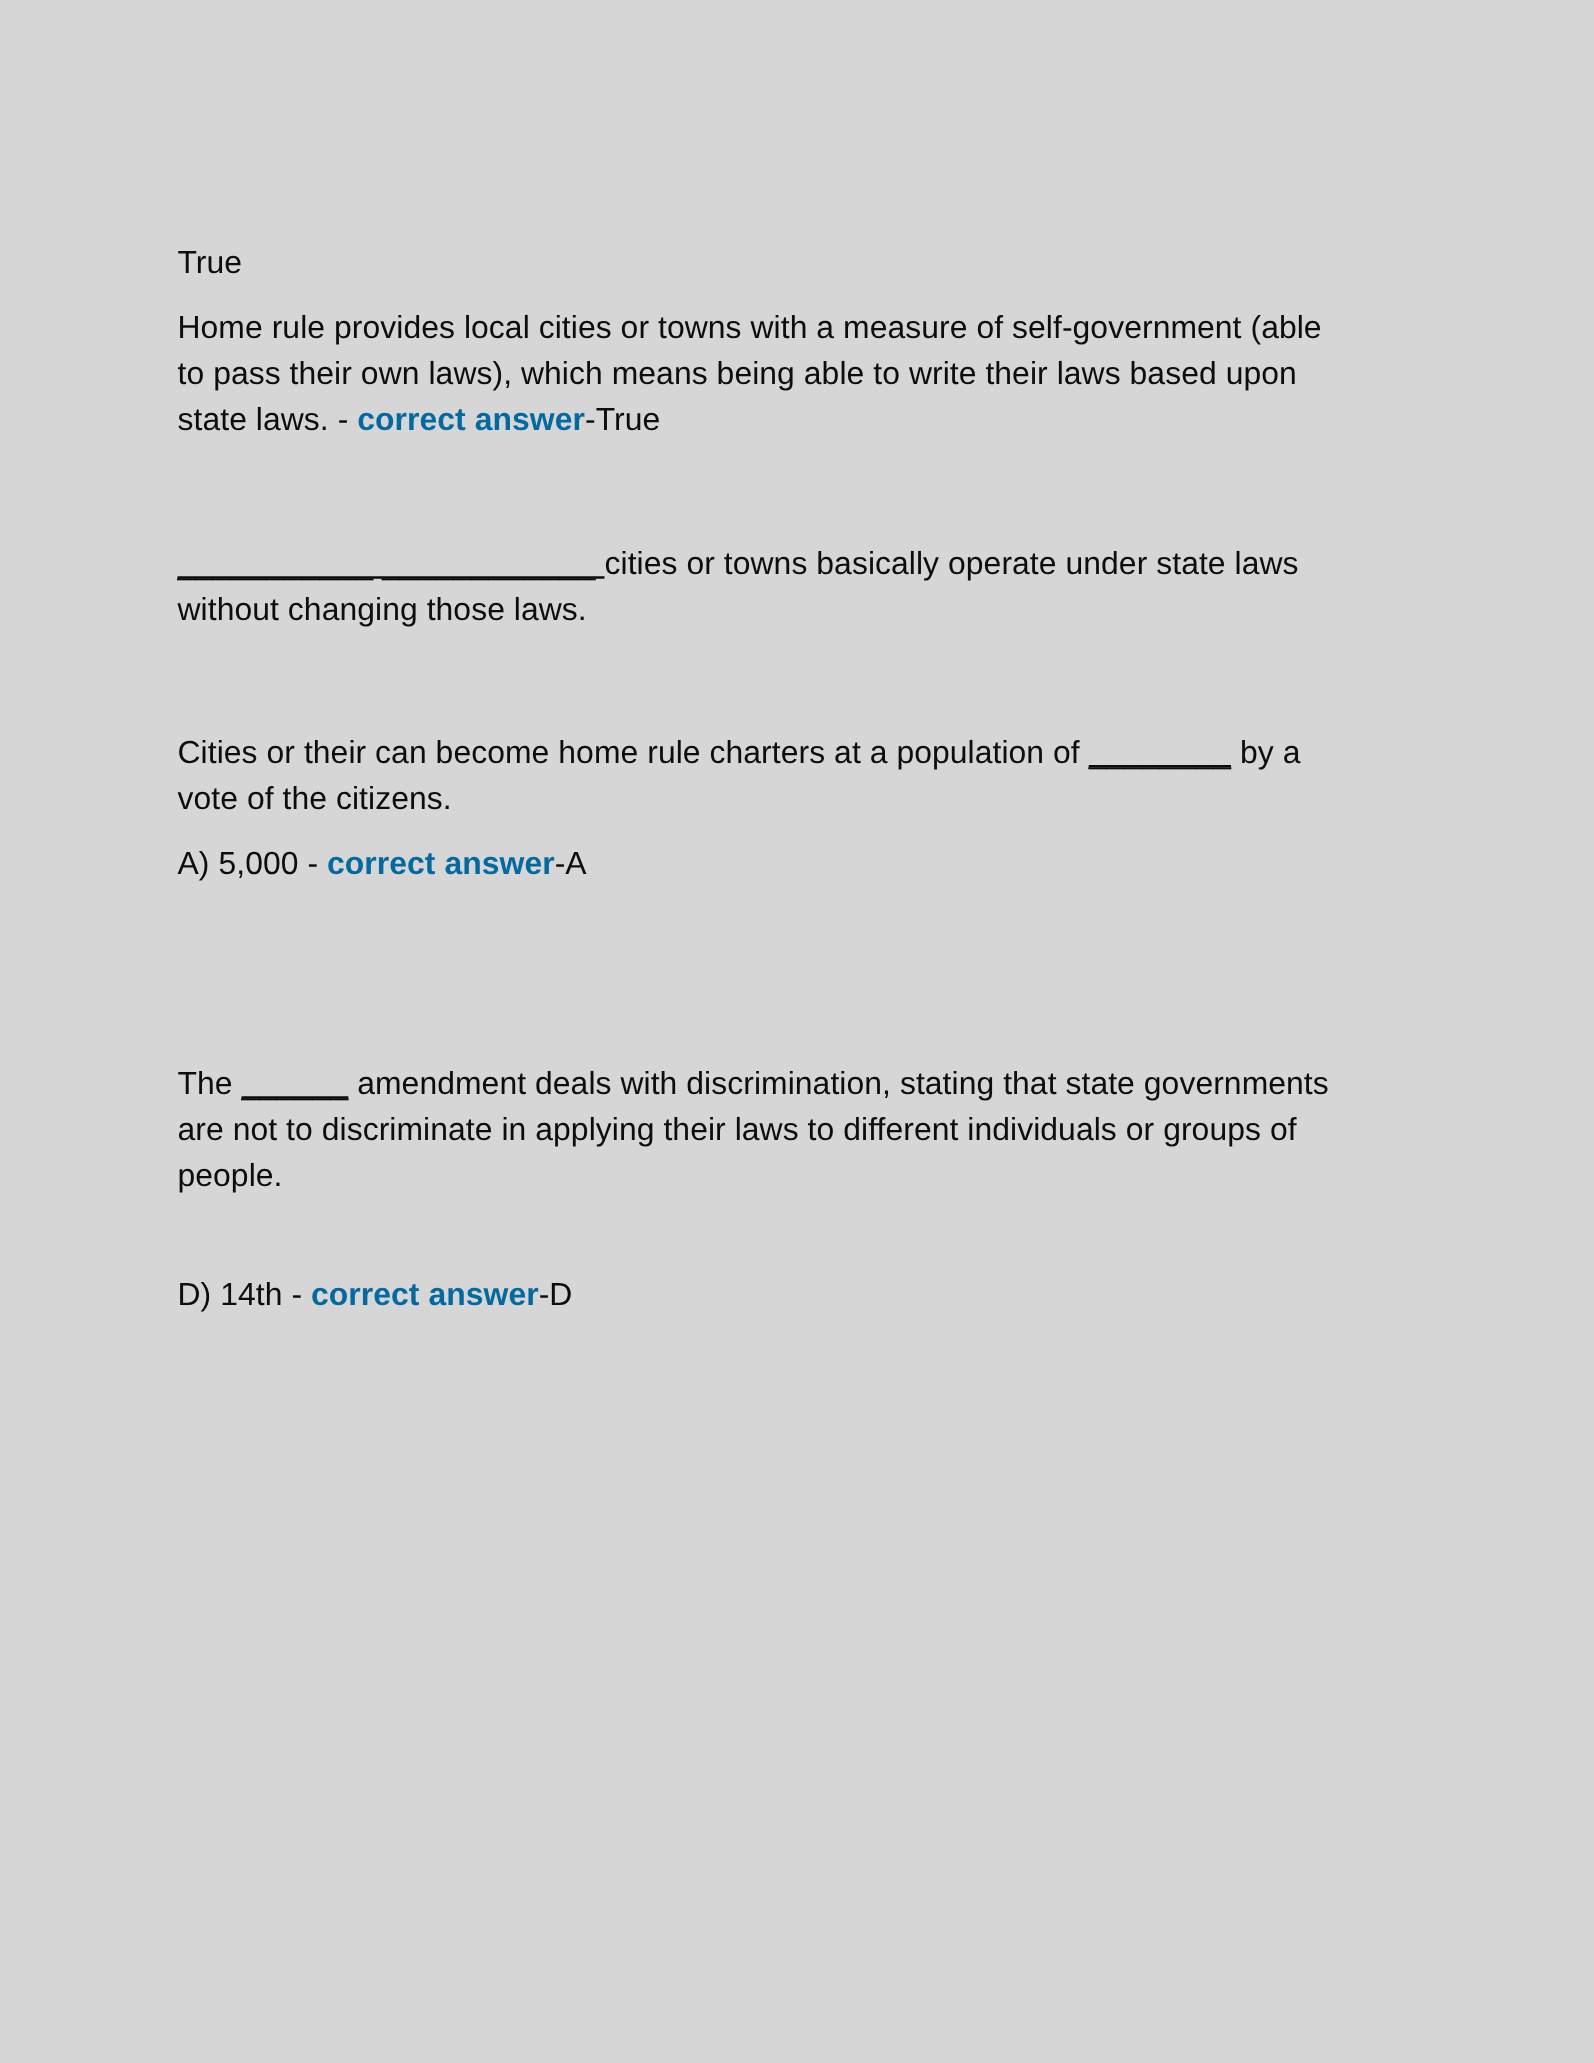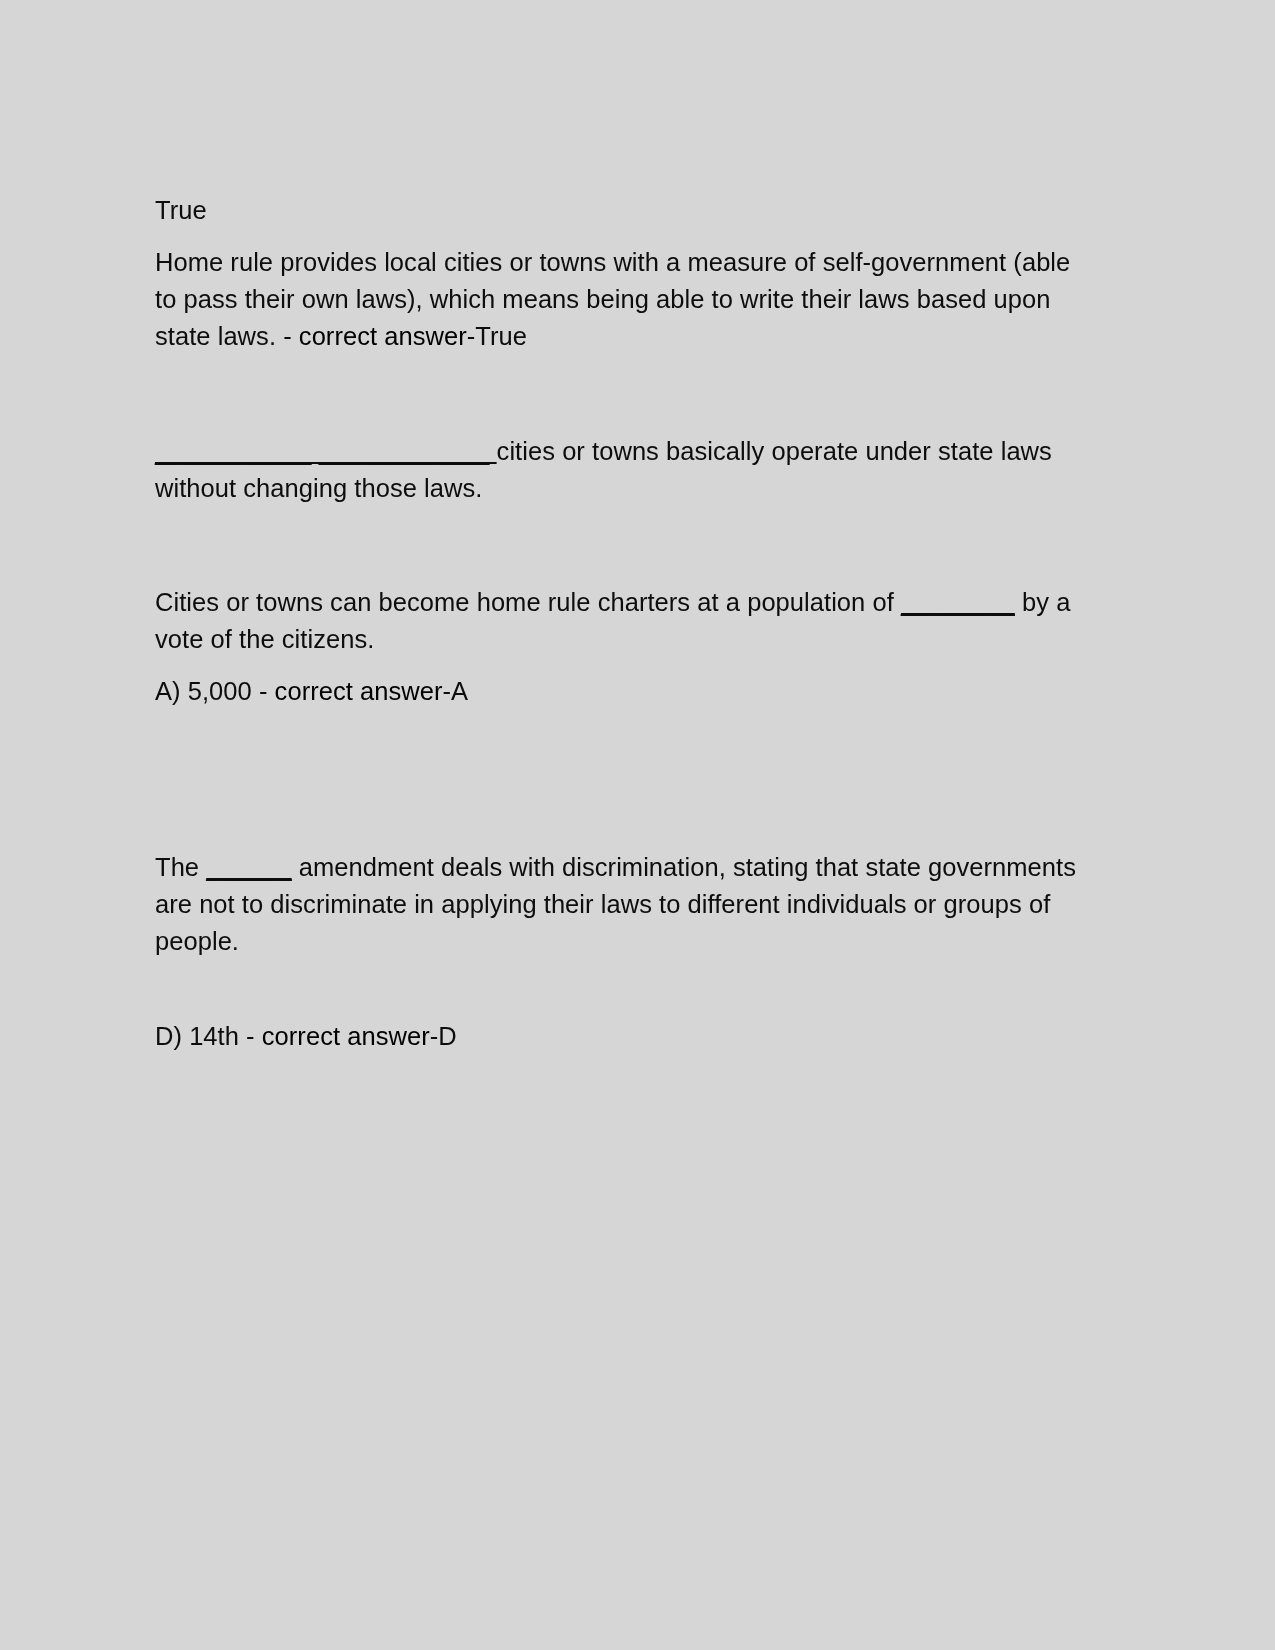--- a/index.html
+++ b/index.html
@@ -24,33 +24,33 @@
   }
   .content {
     position: absolute;
     left: 142px;
     top: 192px;
     width: 935px;
   }
   .para {
     font-size: 25.5px;
     line-height: 37px;
-    margin: 0 0 0 13px;
+    margin: 0 0 0 0;
     color: #0d0d0d;
     font-weight: 400;
     letter-spacing: 0.05px;
   }
   
   .gap-sm { height: 15px; }
   .gap-md { height: 58px; }
   .gap-lg { height: 62px; }
   .gap-xl { height: 78px; }
   .answer-tag {
-    color: #000000;
-    font-weight: normal;
+    color: #0369a1;
+    font-weight: bold;
   }
   .blank {
     white-space: pre;
     text-decoration: underline;
   }
 </style>
 </head>
 <body>
 
 <div class="page">
@@ -64,21 +64,21 @@
 
     <div class="gap-xl"></div>
 
     <p class="para"><span class="blank">___________ ____________ </span><span>cities or towns basically operate under state laws without changing those laws.</span></p>
 
     <div class="gap-sm"></div>
 
 
     <div class="gap-lg"></div>
 
-    <p class="para"><span>Cities or towns can become home rule charters at a population of </span><span class="blank">________</span><span> by a vote of the citizens.</span></p>
+    <p class="para"><span>Cities or their can become home rule charters at a population of </span><span class="blank">________</span><span> by a vote of the citizens.</span></p>
 
     <div class="gap-sm"></div>
 
     <p class="para"><span>A) 5,000 - </span><span class="answer-tag">correct answer</span><span>-A</span></p>
 
     <div class="gap-lg"></div>
 
 
     <div class="gap-sm"></div>
 

